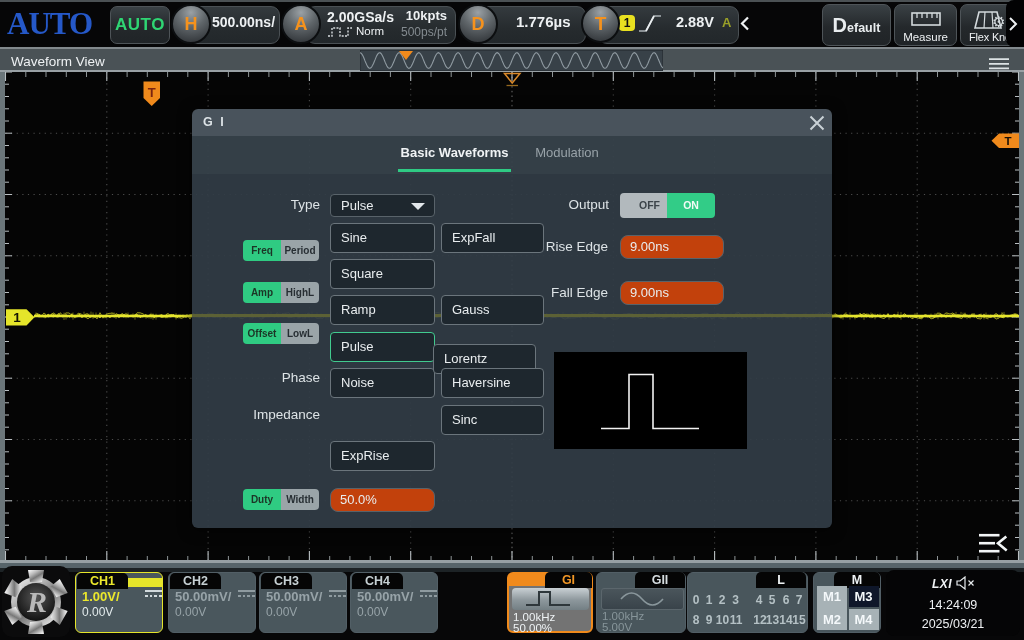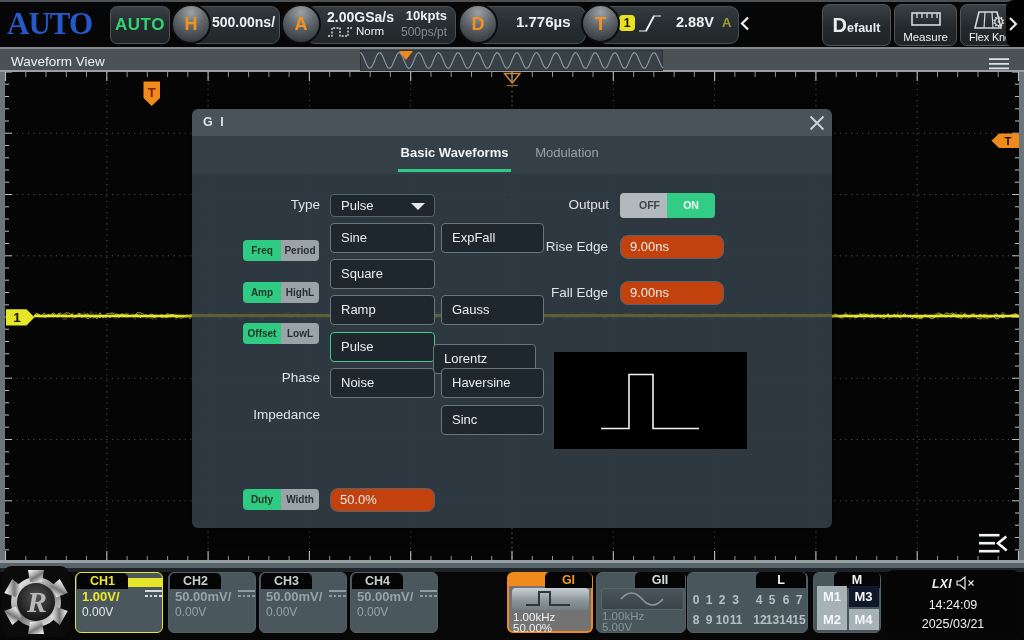--- a/index.html
+++ b/index.html
@@ -569,20 +569,21 @@
         </div>
 <div class="tgl" style="left:51px;top:314.5px;">
  <div class="on">Duty</div>
           <div class="off">Width</div>
         </div>
 <div class="ditem" style="left:138px;top:48.5px;">Sine</div>
 <div class="ditem" style="left:138px;top:84.9px;">Square</div>
 <div class="ditem" style="left:138px;top:121.3px;">Ramp</div>
 <div class="ditem" style="left:138px;top:157.7px; border:1px solid #41cb8f;">Pulse</div>
 <div class="ditem" style="left:138px;top:194.1px;">Noise</div>
+<div class="ditem" style="left:138px;top:266.9px;">ExpRise</div>
 <div class="ditem" style="left:249px;top:48.5px;width:103px;">ExpFall</div>
 <div class="ditem" style="left:249px;top:121.3px;width:103px;">Gauss</div>
 <div class="ditem" style="left:241px;top:157.7px;width:103px;margin-top:12px;">Lorentz</div>
 <div class="ditem" style="left:249px;top:194.1px;width:103px;">Haversine</div>
 <div class="ditem" style="left:249px;top:230.5px;width:103px;">Sinc</div>
 <div class="dfield" style="left:138px;top:314px;width:105px;">50.0%</div>
 <div class="abs" style="left:362px;top:177.5px;width:193px;height:97px;background:#000;"></div>
 <svg class="abs" style="left:362px;top:177.5px;" width="193" height="97" viewBox="0 0 193 97">
  <path d="M47 76.5 L75 76.5 L75 22.5 L99 22.5 L99 76.5 L145 76.5" fill="none" stroke="#f2f2f2" stroke-width="1.6"></path>
 </svg>

